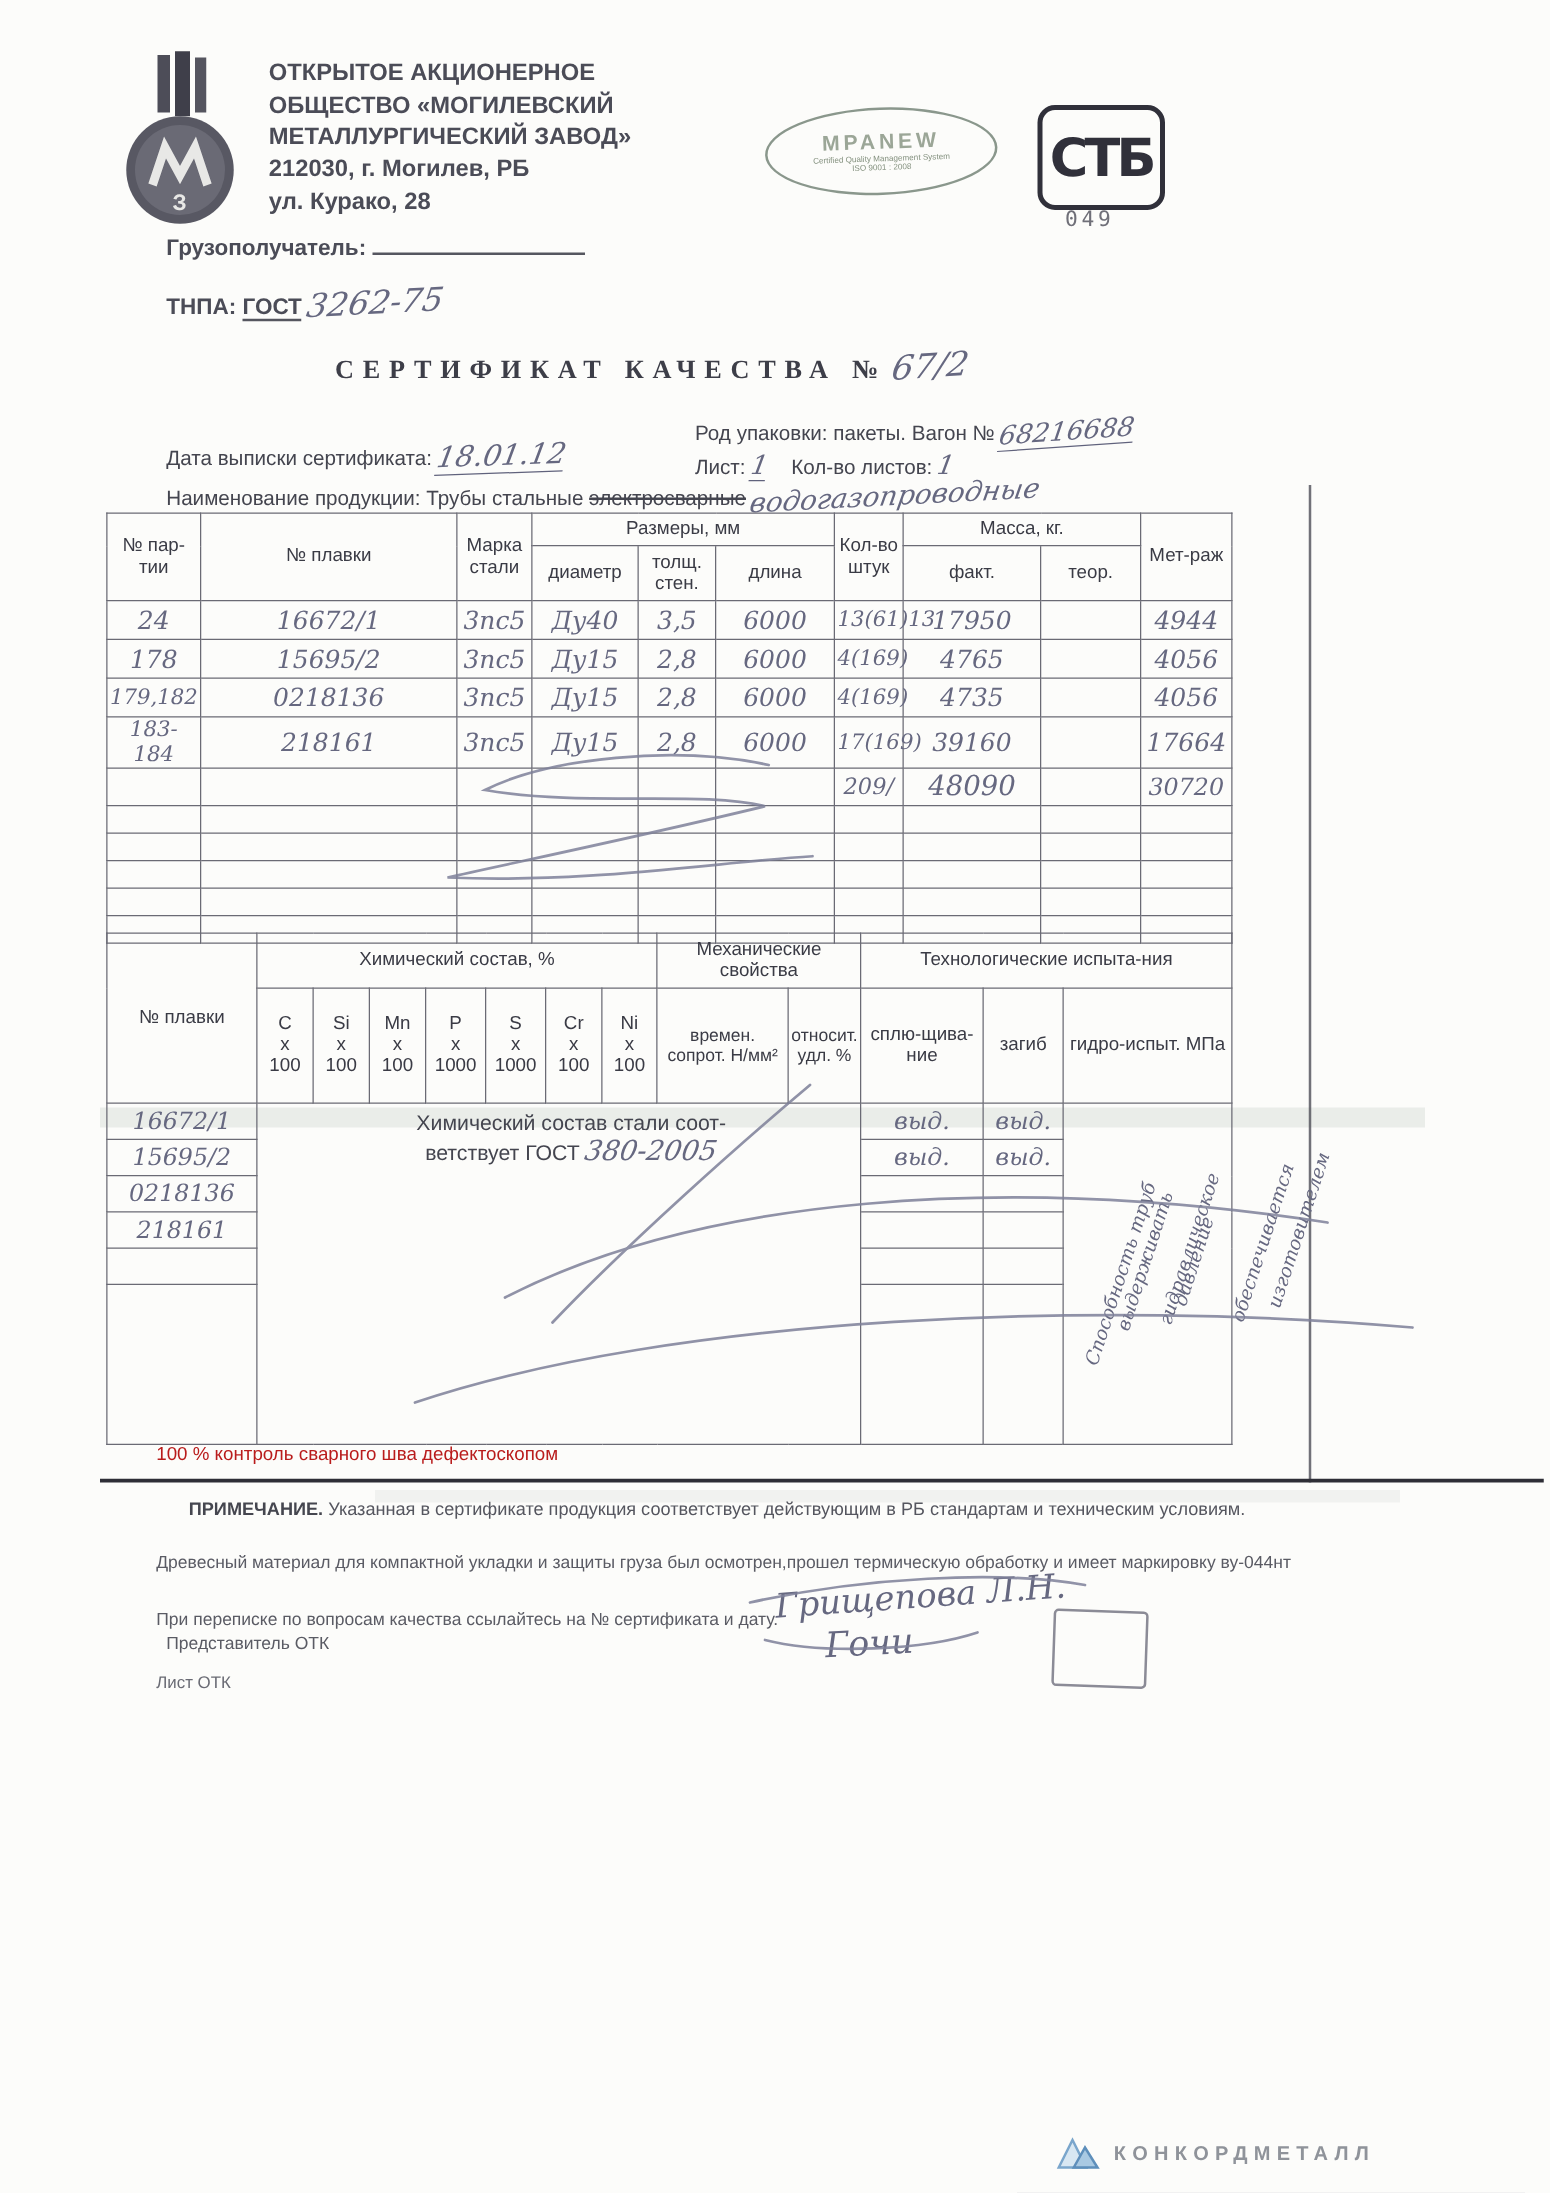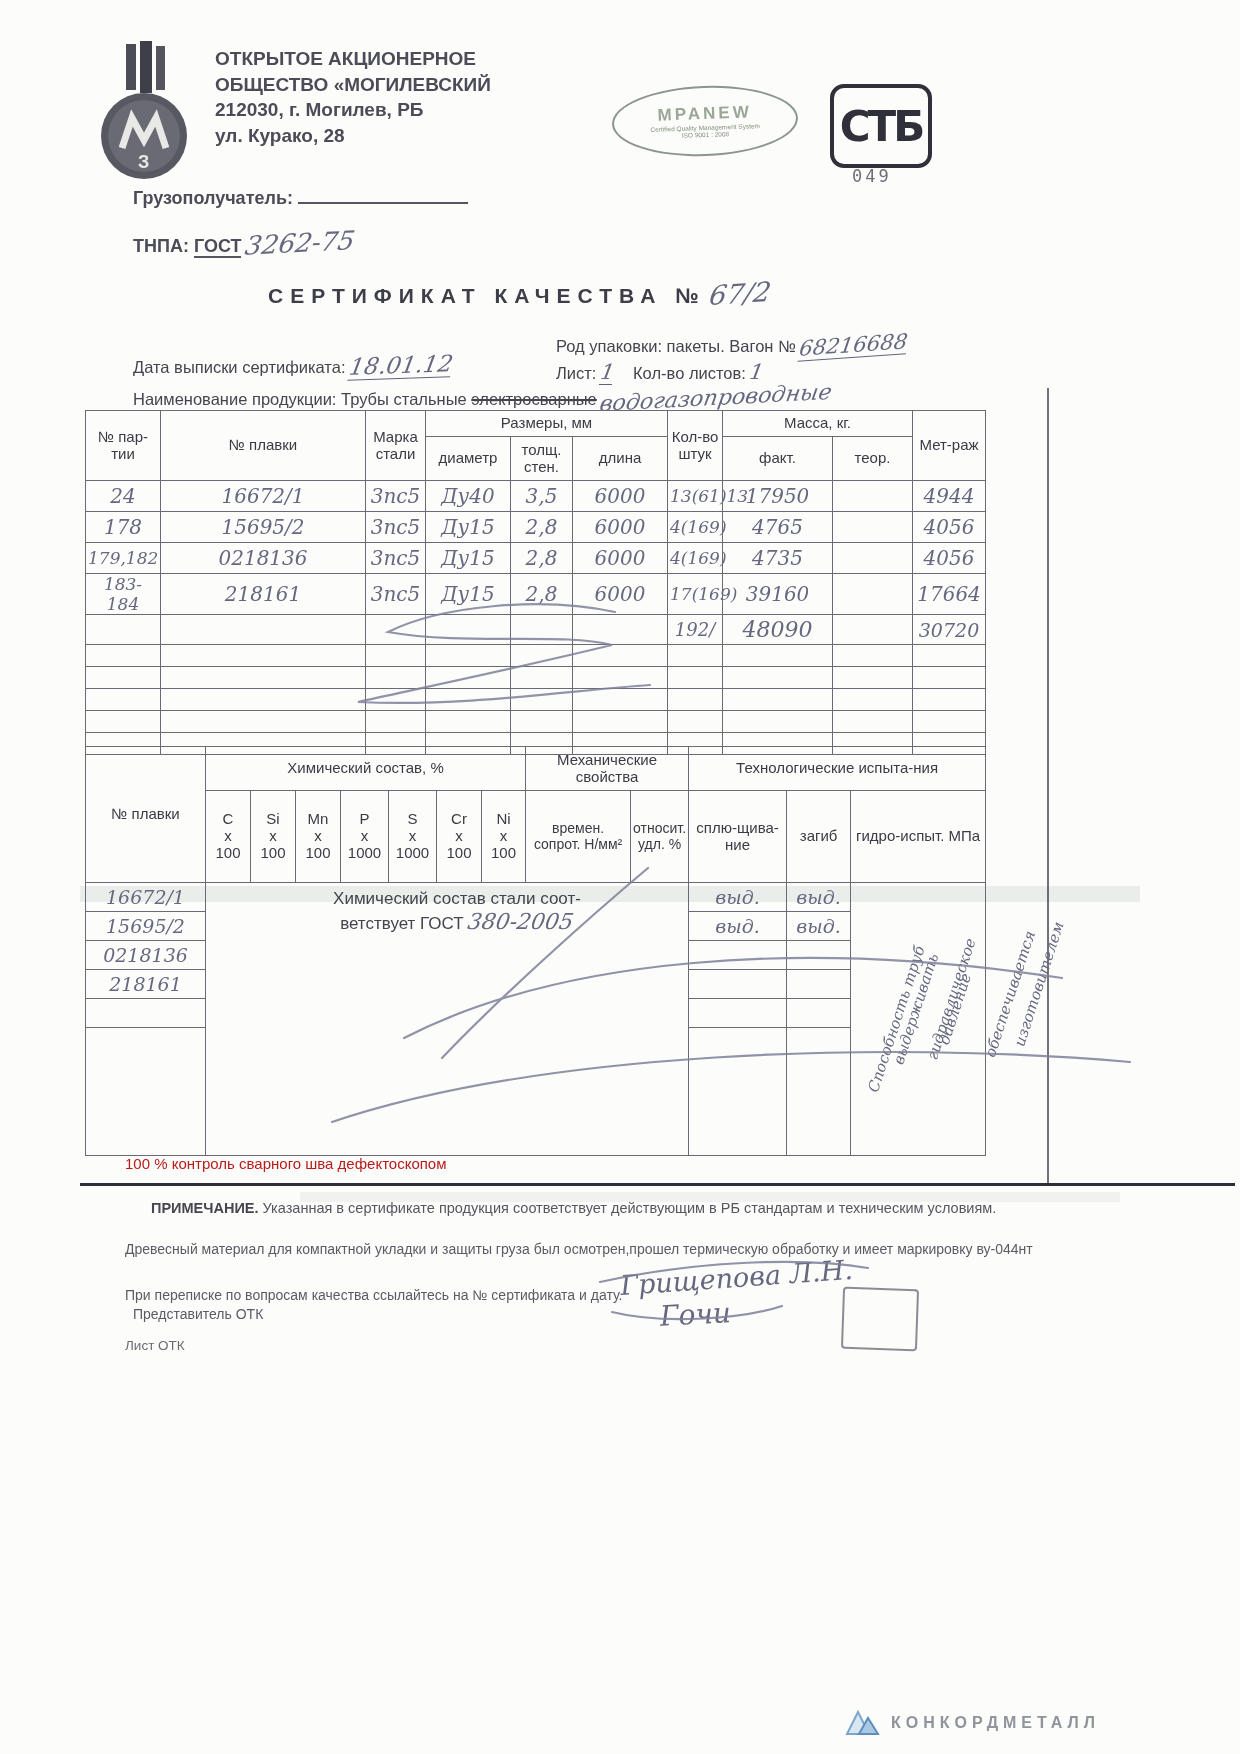--- a/index.html
+++ b/index.html
@@ -43,20 +43,21 @@
       <circle cx="44" cy="96" r="43" fill="#585863"></circle>
       <circle cx="44" cy="96" r="36" fill="#6a6a75"></circle>
       <polyline points="22,108 32,78 44,100 56,78 66,108" fill="none" stroke="#e8e8e6" stroke-width="7"></polyline>
       <text x="38" y="128" font-size="18" fill="#e8e8e6" font-family="Liberation Sans, sans-serif" font-weight="bold">З</text>
     </svg>
   </div>
 
   <div class="abs" style="left:215px;top:46px;width:420px;font-weight:bold;font-size:19px;line-height:1.35;color:#4b4c57;">
     <div>ОТКРЫТОЕ АКЦИОНЕРНОЕ</div>
     <div>ОБЩЕСТВО «МОГИЛЕВСКИЙ</div>
+    <div>МЕТАЛЛУРГИЧЕСКИЙ ЗАВОД»</div>
     <div>212030, г. Могилев, РБ</div>
     <div>ул. Курако, 28</div>
   </div>
 
   <div class="abs oval" style="left:612px;top:86px;width:182px;height:66px;color:#84917f;">
     <div style="font-size:17px;font-weight:bold;letter-spacing:3px;opacity:.8;">MPANEW</div>
     <div style="font-size:6.5px;">Certified Quality Management System</div>
     <div style="font-size:6.5px;">ISO 9001 : 2008</div>
   </div>
 
@@ -70,21 +71,21 @@
     <span style="display:inline-block;width:170px;border-bottom:2px solid #55565f;height:14px;"></span>
   </div>
 
   <div class="abs" style="left:133px;top:228px;font-size:18px;">
     <span class="printed" style="font-weight:bold;color:#4b4c57;">ТНПА:</span>
     <span class="printed uline" style="font-weight:bold;color:#4b4c57;border-bottom:2px solid #55565f;">ГОСТ</span>
     <span class="hw hw-skew" style="font-size:26px;transform:skewX(-12deg) rotate(-3deg);">3262-75</span>
   </div>
 
   <div class="abs" style="left:268px;top:278px;white-space:nowrap;">
-    <span class="printed" style="font-size:21px;font-weight:bold;letter-spacing:7px;color:#3d3e48;">СЕРТИФИКАТ КАЧЕСТВА №</span>
+    <span class="printed" style="font-size:21px;font-weight:bold;letter-spacing:7px;color:#3d3e48;font-family:Liberation Serif, serif;">СЕРТИФИКАТ КАЧЕСТВА №</span>
     <span class="hw hw-skew" style="font-size:27px;transform:skewX(-12deg) rotate(-4deg);">67/2</span>
   </div>
 
   <div class="abs" style="left:556px;top:333px;font-size:16.5px;white-space:nowrap;">
     <span class="printed">Род упаковки: пакеты. Вагон №</span>
     <span class="hw hw-skew uline" style="font-size:21px;transform:skewX(-12deg) rotate(-4deg);">68216688</span>
   </div>
 
   <div class="abs" style="left:133px;top:352px;font-size:16.5px;white-space:nowrap;">
     <span class="printed">Дата выписки сертификата:</span>
@@ -184,21 +185,21 @@
         <td class="hw"></td>
         <td class="hw">17664</td>
       </tr>
       <tr style="height:30px;">
         <td></td>
           <td></td>
         <td></td>
           <td></td>
         <td></td>
           <td></td>
-        <td class="hw" style="font-size:18px;">192/</td>
+        <td class="hw" style="font-size:18px;">209/</td>
         <td class="hw" style="font-size:22px;">48090</td>
         <td></td>
         <td class="hw" style="font-size:19px;">30720</td>
       </tr>
       <tr style="height:22px;">
           <td></td>
           <td></td>
           <td></td>
           <td></td>
           <td></td>

